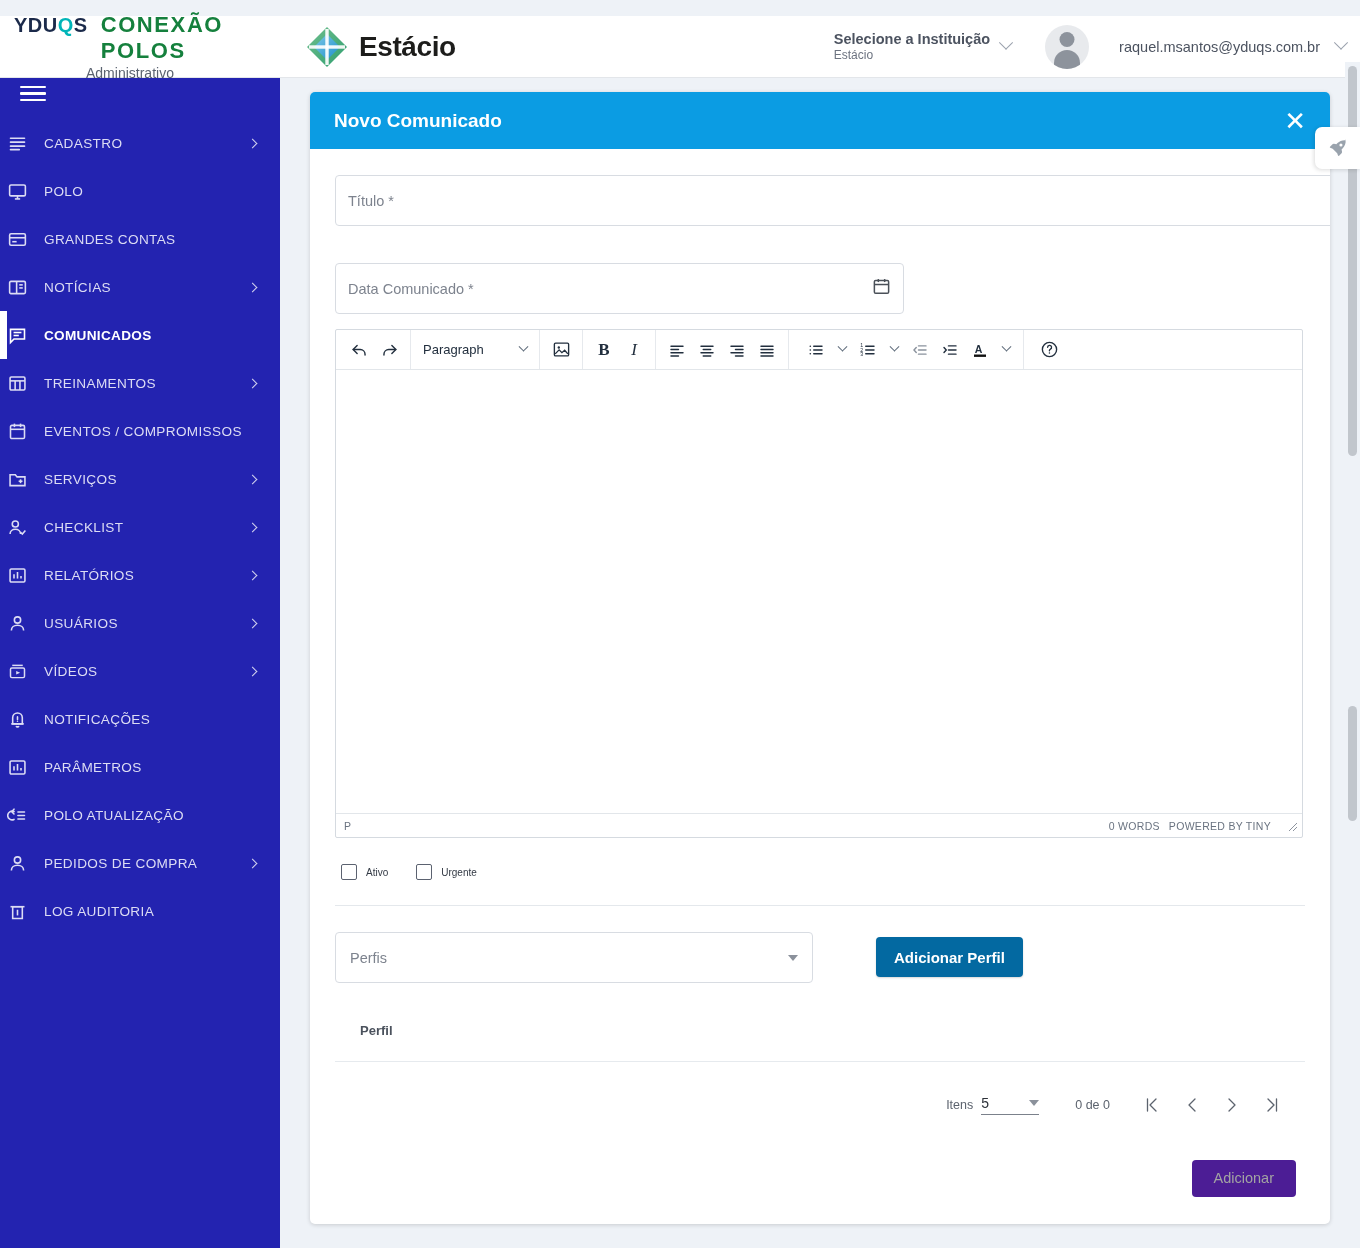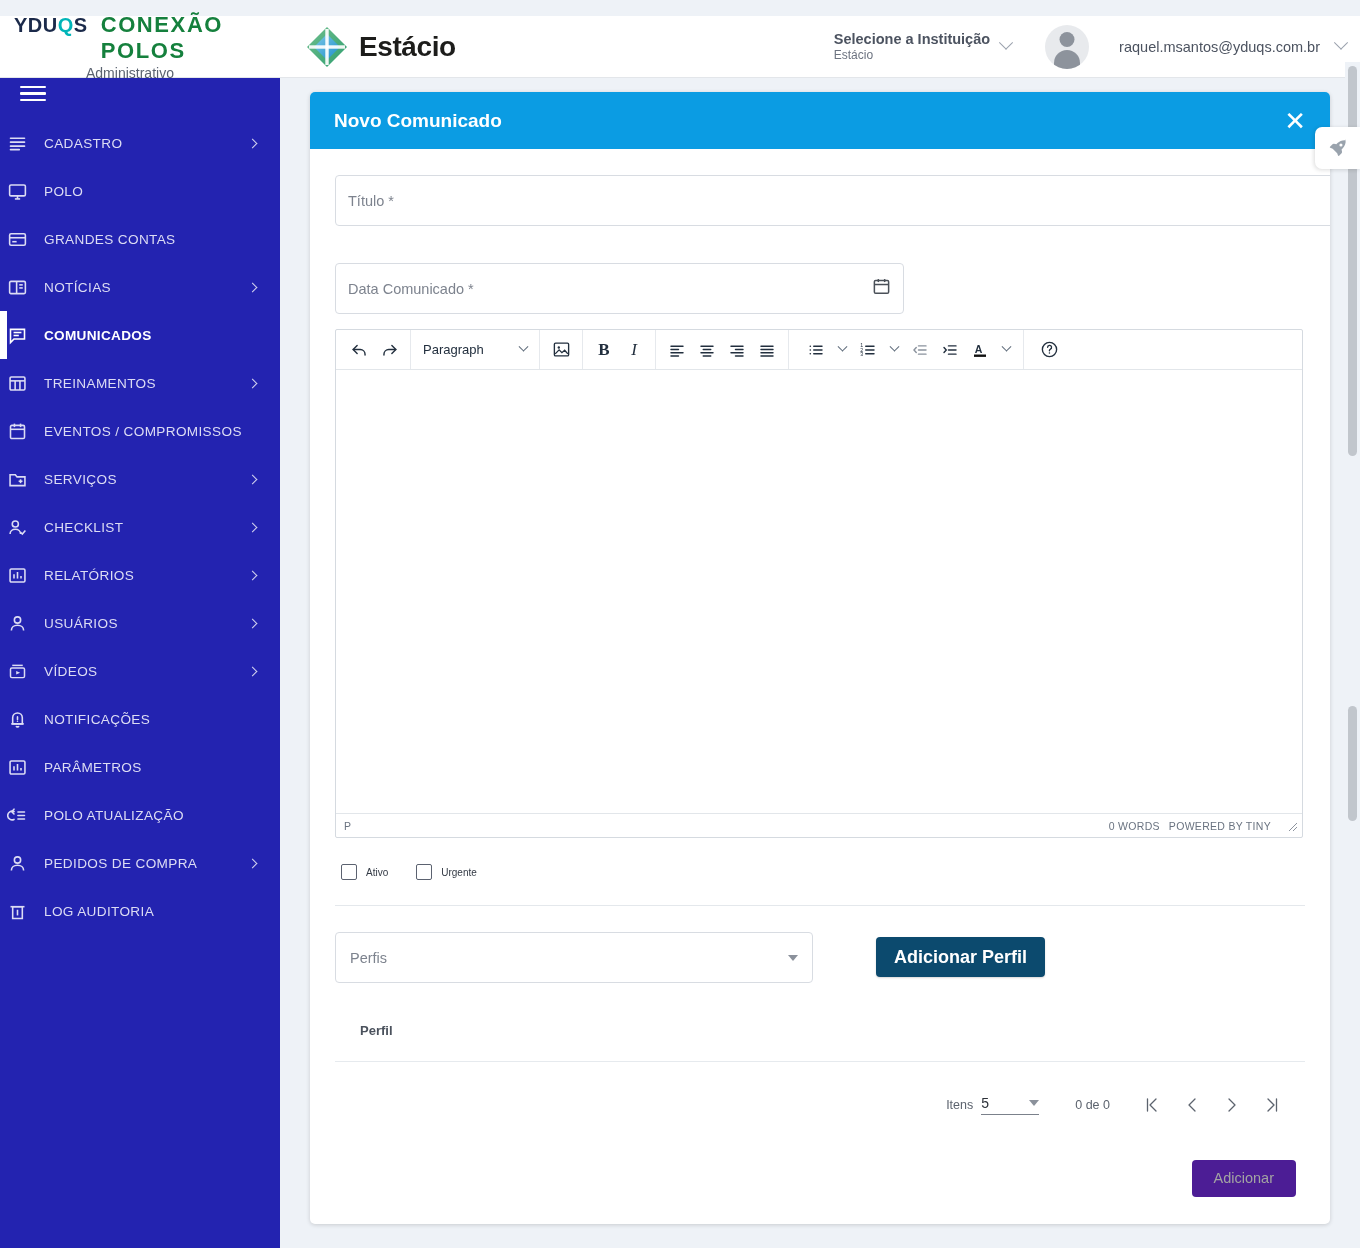--- a/index.html
+++ b/index.html
@@ -192,22 +192,22 @@
     display: flex; align-items: center; padding: 0 14px; cursor: pointer; background: #fff;
   }
   .select-perfis .ph { font-size: 14.5px; color: #7d838e; }
   .sel-arrow {
     margin-left: auto; width: 0; height: 0;
     border-left: 5px solid transparent; border-right: 5px solid transparent;
     border-top: 6px solid #8b919b;
   }
   .btn-add-perfil {
     margin-left: 63px; margin-top: 5px;
-    background: #0c4a6e; color: #fff; border: none; border-radius: 4px;
-    height: 40px; padding: 0 18px; font-size: 18px; font-weight: bold;
+    background: #0369a1; color: #fff; border: none; border-radius: 4px;
+    height: 40px; padding: 0 18px; font-size: 15px; font-weight: bold;
     cursor: pointer; font-family: "Liberation Sans", sans-serif;
     box-shadow: 0 1px 2px rgba(0,0,0,.16);
   }
 
   .table-head {
     margin-top: 40px; padding-left: 25px; font-size: 13px;
     color: #4b525d; font-weight: bold;
   }
   .table-rule { height: 1px; background: #e6eaee; margin-top: 23px; }
 

